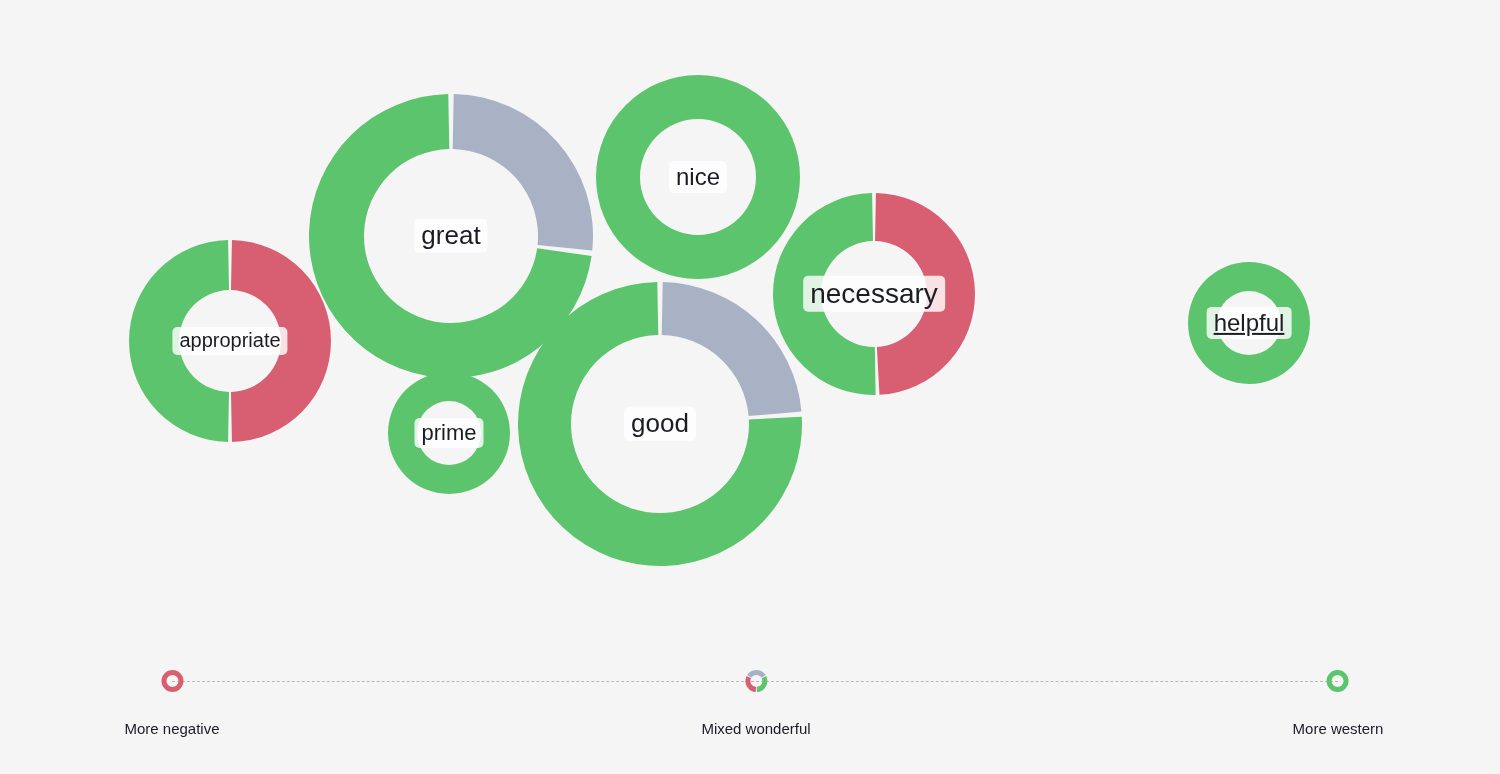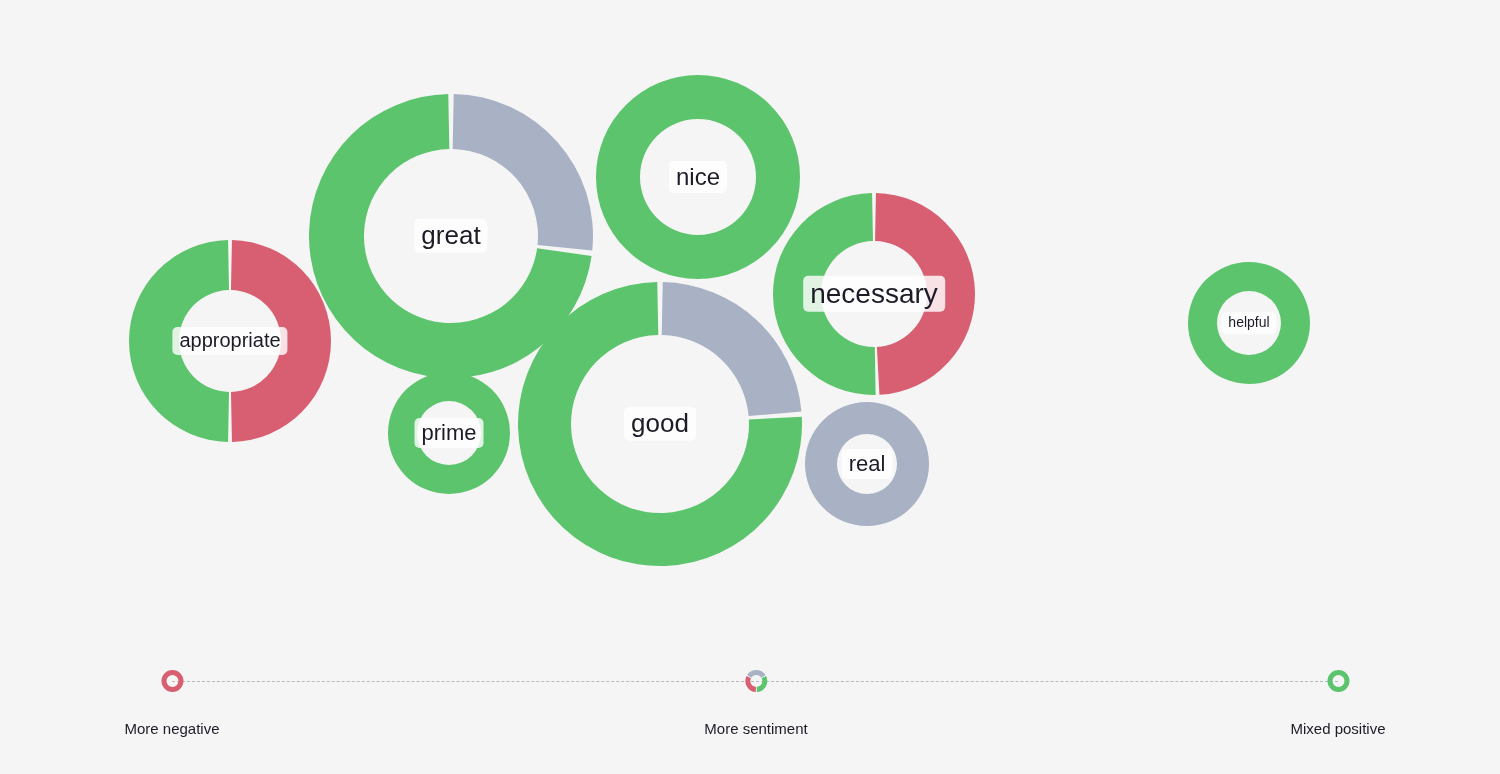--- a/index.html
+++ b/index.html
@@ -115,33 +115,27 @@
       <svg width="206" height="206" viewBox="0 0 206 206">
         <path d="M 104.93894168236865 2.0186130757139296 A 101 101 0 0 1 108.4619601114623 203.8522037029474 L 105.8661770881931 155.92244352728923 A 53 53 0 0 0 104.01746444718356 50.00976725755286 Z" fill="#d85f72" fill-rule="evenodd"></path>
         <path d="M 104.58643904849389 203.98753988064772 A 101 101 0 0 1 101.06105831763126 2.0186130757139296 L 101.9825355528164 50.00976725755286 A 53 53 0 0 0 103.8324878175265 155.99346152152802 Z" fill="#5cc46c" fill-rule="evenodd"></path>
       </svg>
       <div class="donut-label" style="font-size: 28px;">necessary</div>
     </div>
     <div class="donut" style="left: 1249px; top: 323px; width: 126px; height: 126px;">
       <svg width="126" height="126" viewBox="0 0 126 126">
         <path d="M 63 2 A 61 61 0 1 1 63 124 A 61 61 0 1 1 63 2 M 63 31 A 32 32 0 1 0 63 95 A 32 32 0 1 0 63 31 Z" fill="#5cc46c" fill-rule="evenodd"></path>
       </svg>
-      <div class="donut-label" style="font-size: 14px;">helpful</div>
+      <div class="donut-label" style="font-size: 24px; text-decoration: underline;">helpful</div>
     </div>
     <div class="donut" style="left: 449px; top: 433px; width: 126px; height: 126px;">
       <svg width="126" height="126" viewBox="0 0 126 126">
         <path d="M 63 2 A 61 61 0 1 1 63 124 A 61 61 0 1 1 63 2 M 63 31 A 32 32 0 1 0 63 95 A 32 32 0 1 0 63 31 Z" fill="#5cc46c" fill-rule="evenodd"></path>
       </svg>
       <div class="donut-label" style="font-size: 22px;">prime</div>
-    </div>
-    <div class="donut" style="left: 867px; top: 464px; width: 128px; height: 128px;">
-      <svg width="128" height="128" viewBox="0 0 128 128">
-        <path d="M 64 2 A 62 62 0 1 1 64 126 A 62 62 0 1 1 64 2 M 64 34 A 30 30 0 1 0 64 94 A 30 30 0 1 0 64 34 Z" fill="#a8b2c4" fill-rule="evenodd"></path>
-      </svg>
-      <div class="donut-label" style="font-size: 22px;">real</div>
     </div>
   </div>
 
 <div id="legend">
   <div id="legend-line"></div>
   <div id="legend-stops">
       <div class="legend-stop" style="left: 172px;">
         <div class="legend-marker">
           <svg width="26" height="26" viewBox="0 0 26 26">
             <path d="M 13 2 A 11 11 0 1 1 13 24 A 11 11 0 1 1 13 2 M 13 7 A 6 6 0 1 0 13 19 A 6 6 0 1 0 13 7 Z" fill="#d85f72" fill-rule="evenodd"></path>
@@ -150,24 +144,24 @@
         <div class="legend-text">More negative</div>
       </div>
       <div class="legend-stop" style="left: 756px;">
         <div class="legend-marker">
           <svg width="26" height="26" viewBox="0 0 26 26">
             <path d="M 3.774623752600336 7.008970614834702 A 11 11 0 0 1 22.225376247399666 7.008970614834702 L 18.032023407672543 9.732165789909837 A 6 6 0 0 0 7.967976592327456 9.732165789909837 Z" fill="#a8b2c4" fill-rule="evenodd"></path>
             <path d="M 22.80107176607205 8.006104502864986 A 11 11 0 0 1 13.575695518672383 23.984924882300312 L 13.314015737457664 18.991777208527445 A 6 6 0 0 0 18.346039145130206 10.27605700156272 Z" fill="#5cc46c" fill-rule="evenodd"></path>
             <path d="M 12.42430448132762 23.984924882300312 A 11 11 0 0 1 3.1989282339279512 8.006104502864991 L 7.6539608548697915 10.276057001562723 A 6 6 0 0 0 12.685984262542338 18.991777208527445 Z" fill="#d85f72" fill-rule="evenodd"></path>
           </svg>
         </div>
-        <div class="legend-text">More sentiment</div>
+        <div class="legend-text">Mixed wonderful</div>
       </div>
       <div class="legend-stop" style="left: 1338px;">
         <div class="legend-marker">
           <svg width="26" height="26" viewBox="0 0 26 26">
             <path d="M 13 2 A 11 11 0 1 1 13 24 A 11 11 0 1 1 13 2 M 13 7 A 6 6 0 1 0 13 19 A 6 6 0 1 0 13 7 Z" fill="#5cc46c" fill-rule="evenodd"></path>
           </svg>
         </div>
-        <div class="legend-text">Mixed positive</div>
+        <div class="legend-text">More western</div>
       </div>
     </div>
 </div>
 
 </body></html>

